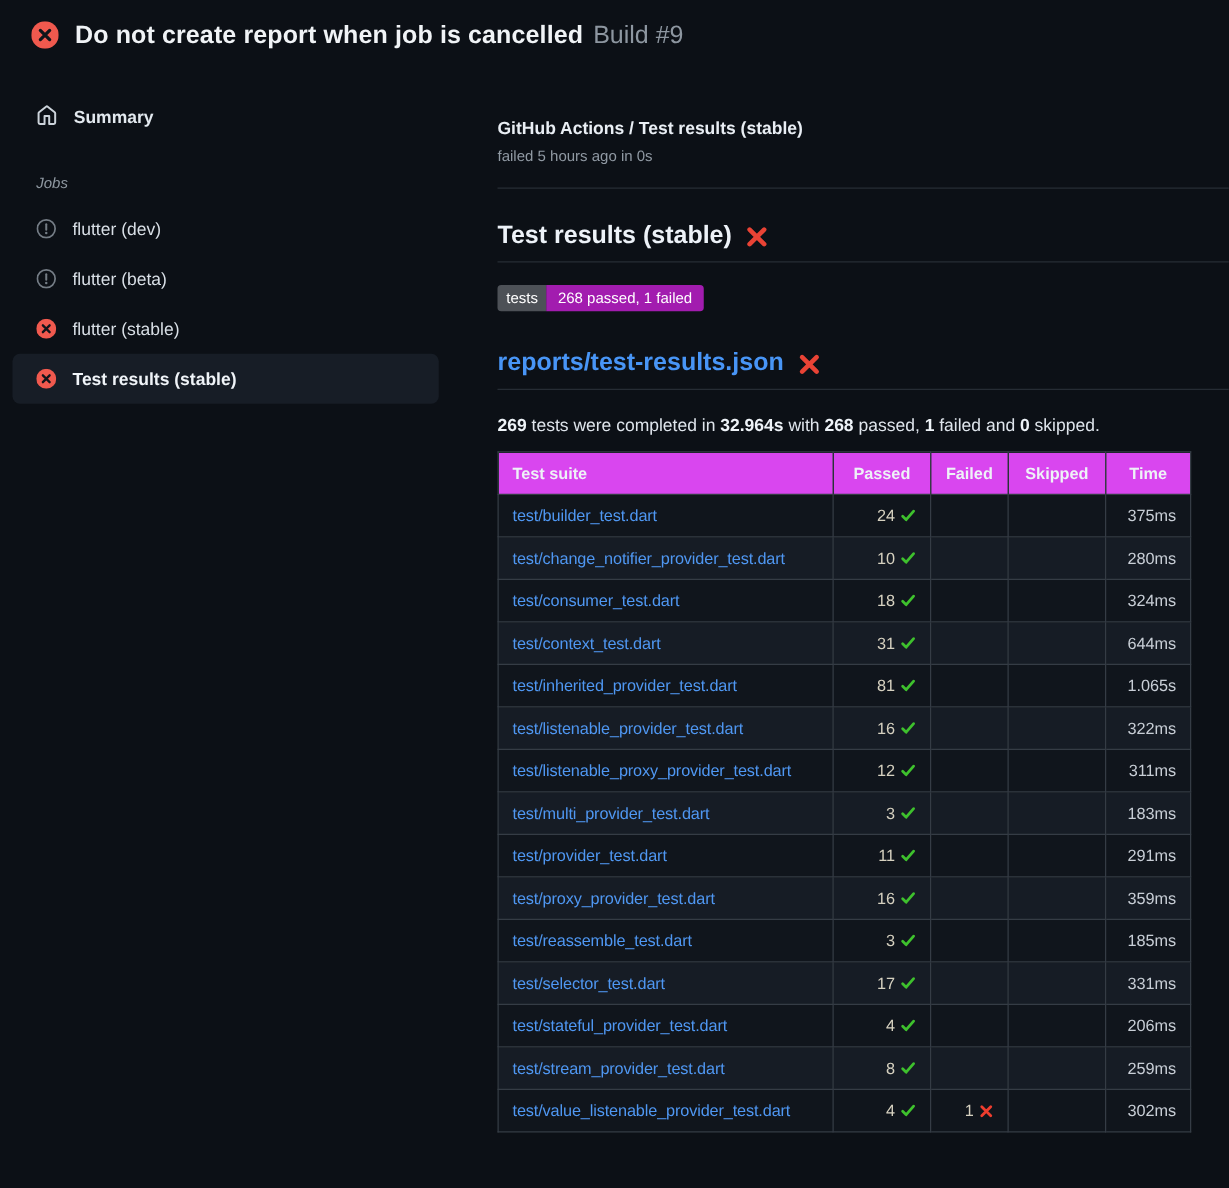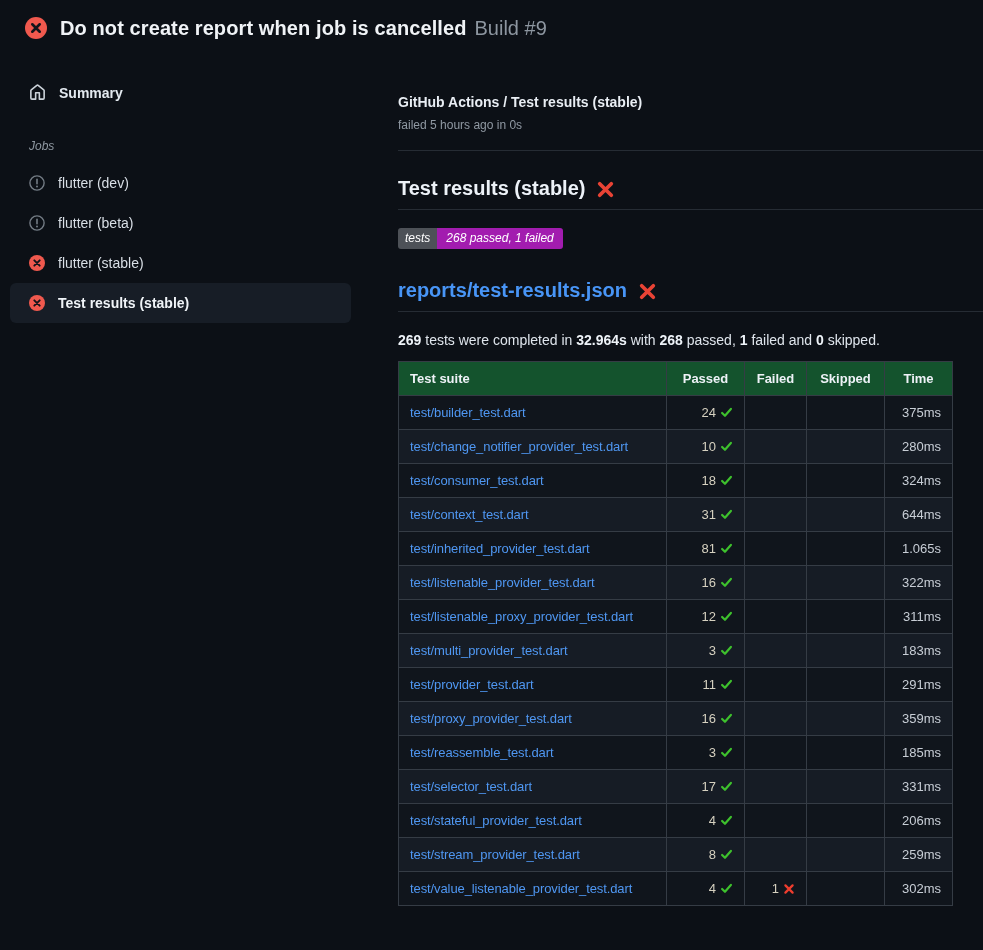--- a/index.html
+++ b/index.html
@@ -32,35 +32,35 @@
   
   main { flex:1; padding:36px 0 0 15px; }
   .breadcrumb { font-weight:700; font-size:14px; color:#e9eef4; line-height:20px; }
   .run-meta { font-size:12px; color:#9099a3; margin-top:6px; }
   .hr1 { border:none; border-top:1px solid #262c34; margin:18px 0 0 0; }
 
   h2.section-title { display:flex; align-items:center; gap:11px; font-size:20px; font-weight:700;
     color:#edf2f8; margin:26px 0 0 0; padding-bottom:9px; border-bottom:1px solid #262c34; }
   h2 .cross-mark { width:19px; height:19px; margin-top:2px; }
 
-  .badge { display:inline-flex; margin-top:18px; font-size:12px; line-height:14px;font-style:italic; }
+  .badge { display:inline-flex; margin-top:18px; font-size:12px; line-height:14px; }
   .badge-label { background:#4d5157; color:#fff; padding:3px 7px 4px; border-radius:3px 0 0 3px; }
   .badge-value { background:#a21caf; color:#fff; padding:3px 9px 4px; border-radius:0 3px 3px 0; }
 
   h2.report-title { margin-top:30px; }
   h2.report-title a { color:#4895f6; text-decoration:none; }
 
   .summary-line { margin:20px 0 0 0; font-size:14px; color:#dfe5ec; }
   .summary-line b { color:#eef3f8; }
 
   
   table { border-collapse:collapse; margin-top:13px; table-layout:fixed; }
   col.c-suite{width:268px} col.c-passed{width:78px} col.c-failed{width:62px} col.c-skipped{width:78px} col.c-time{width:68px}
   th, td { border:1px solid #353c45; font-size:13px; padding:6px 11px; white-space:nowrap; overflow:hidden; }
-  thead th { font-weight:700; color:#eef2f7; text-align:left; background:#14532d; padding:6px 11px 7px; }
+  thead th { font-weight:700; color:#eef2f7; text-align:left; background:#d946ef; padding:6px 11px 7px; }
   thead th.num { text-align:center; }
   tbody tr:nth-child(odd) td { background:#10151c; }
   tbody tr:nth-child(even) td { background:#161c25; }
   td.num { text-align:right; color:#d6d1c0; }
   td.time { text-align:right; color:#c8ced6; }
   td.suite a { color:#4f97f2; text-decoration:none; letter-spacing:-0.1px; }
   td .ck, td .cx { vertical-align:-2px; margin-left:4px; }
   tr { height:34px; }
 </style>
 </head>

